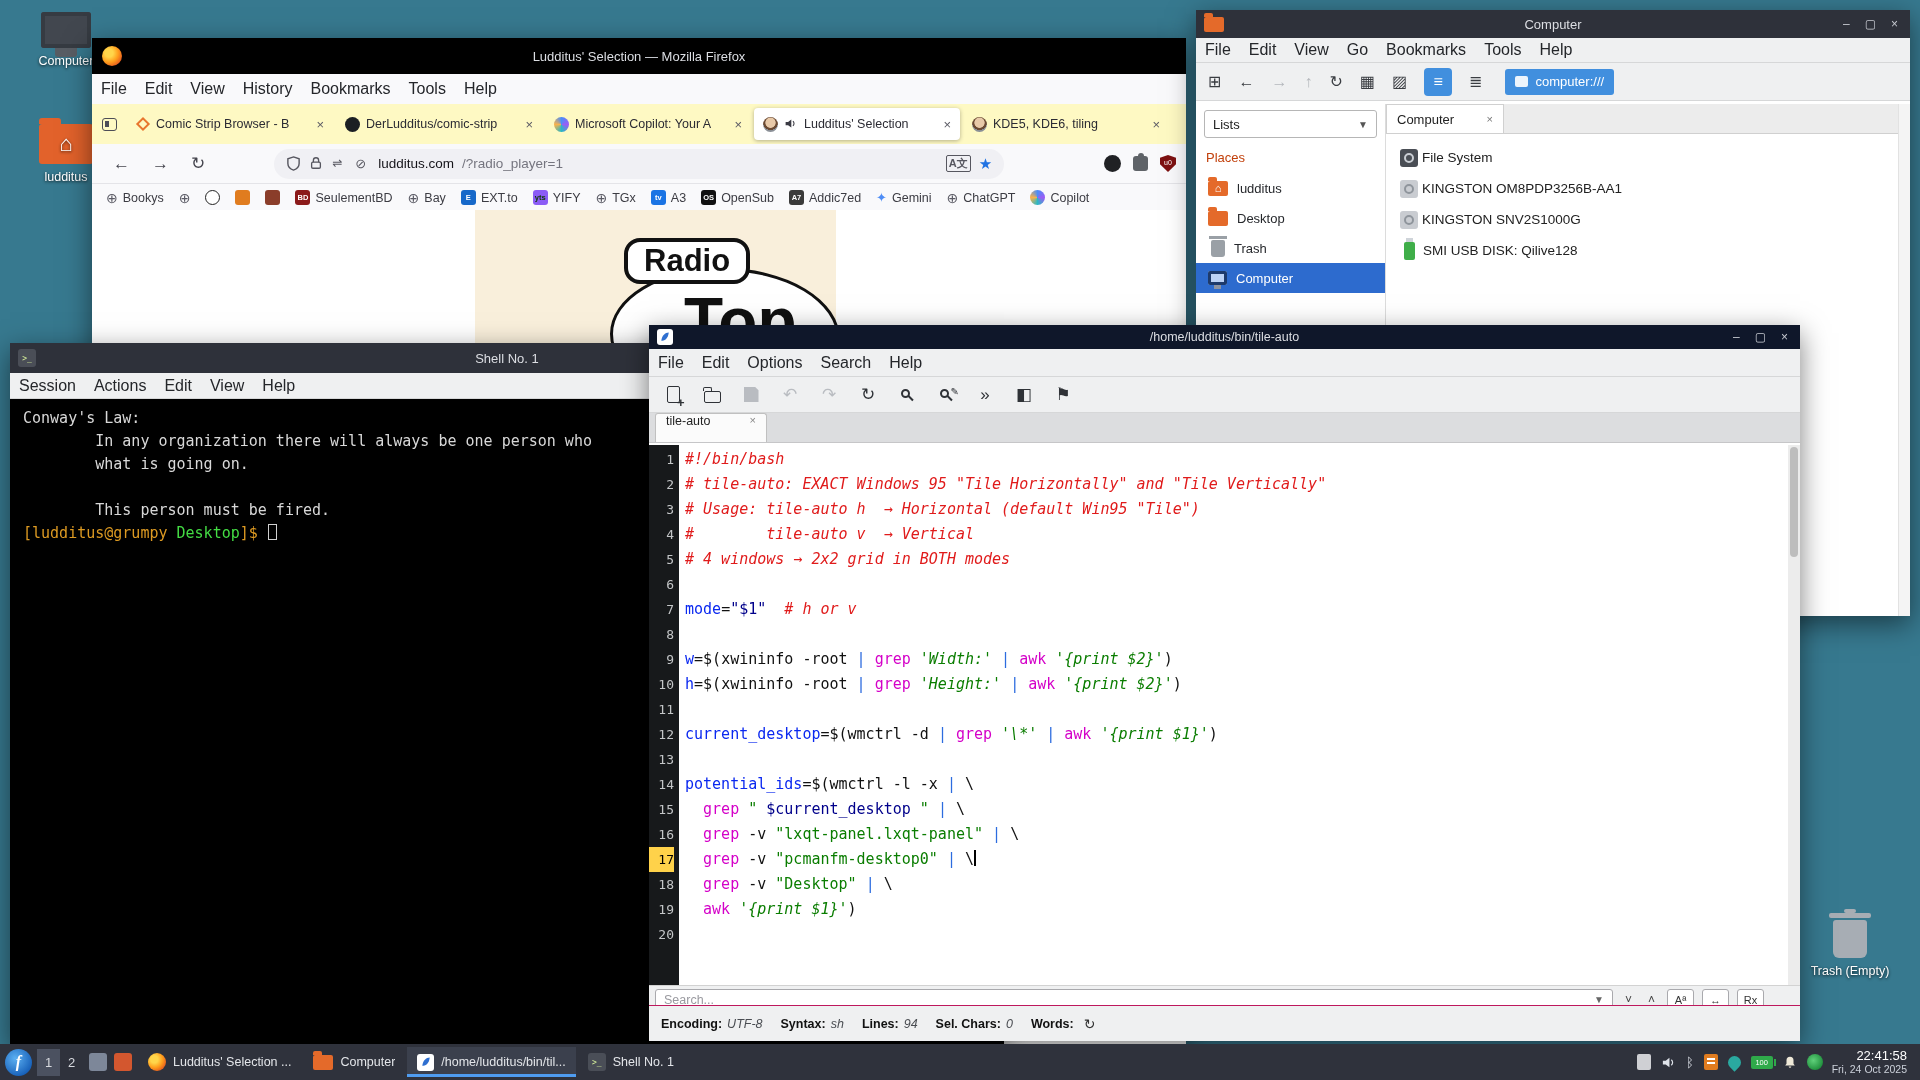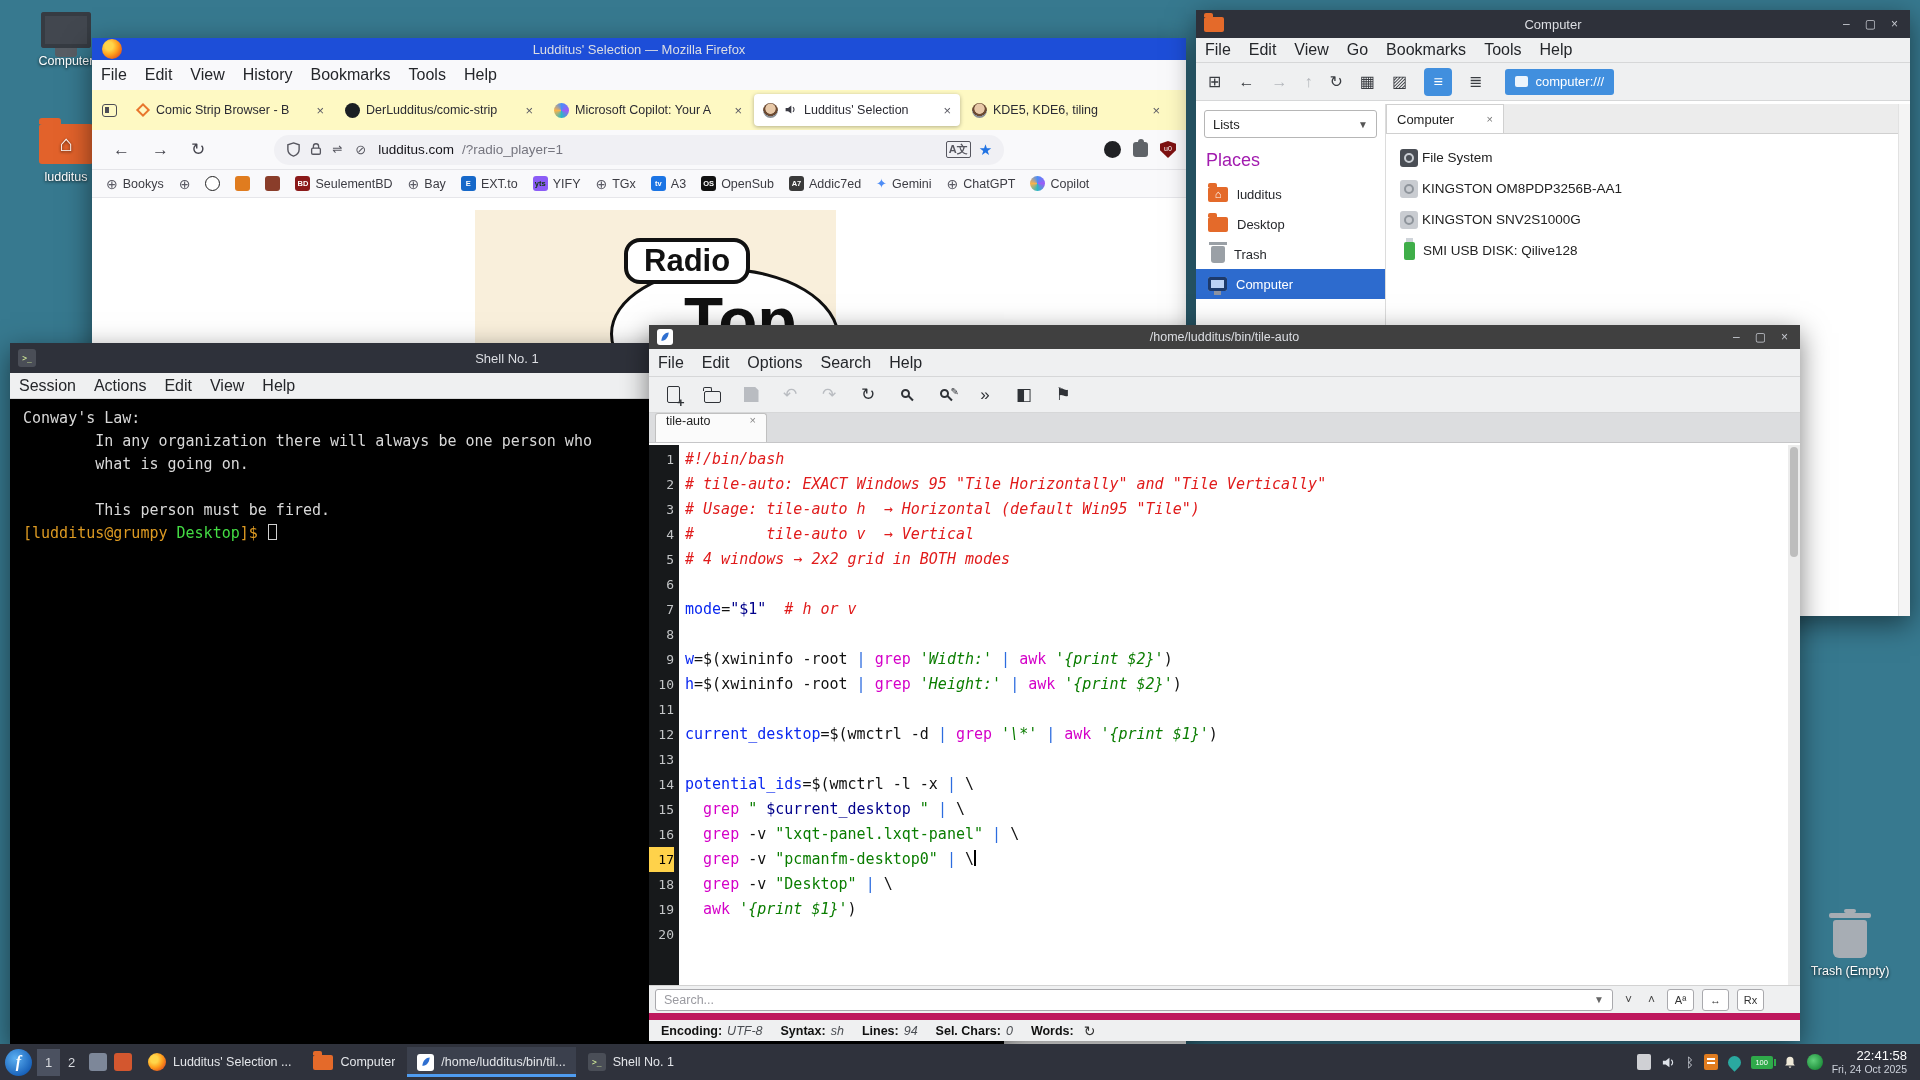--- a/index.html
+++ b/index.html
@@ -17,21 +17,21 @@
 .big-trash::before{content:"";position:absolute;top:-7px;left:-4px;width:42px;height:5px;background:#a7adb4;border-radius:2px}
 .big-trash::after{content:"";position:absolute;top:-11px;left:11px;width:12px;height:4px;background:#a7adb4;border-radius:2px}
 
 .tbar{display:flex;align-items:center;color:#dcdee3;background:#2e313a;font-size:13px;position:relative}
 .tbar .ttl{position:absolute;left:0;right:0;text-align:center;pointer-events:none}
 .winbtns{margin-left:auto;display:flex;gap:15px;color:#c6c9d0;font-size:12px;z-index:2;padding-right:4px}
 .menubar{display:flex;align-items:center;background:#eff0f1;color:#24262a;font-size:16px;border-bottom:1px solid #d6d7d8}
 .menubar .mi{padding:3px 9px}
 
 #ff{left:92px;top:38px;width:1094px;height:1006px;background:#fff;z-index:10}
-.ff-titlebar{height:22px;background:#1d4ed8;padding:0 10px}
+.ff-titlebar{height:36px;background:#000000;padding:0 10px}
 .ffball{width:20px;height:20px;border-radius:50%;background:radial-gradient(circle at 35% 35%,#ffd54a 0 22%,#ff9d1c 50%,#e2541e 80%)}
 .ff-menubar{height:30px;background:#f9f9fb;border-bottom:none}
 .ff-tabbar{height:40px;background:#fef9c3;display:flex;align-items:center;padding:0 6px;overflow:hidden}
 .ffview{width:15px;height:13px;border:1.6px solid #4d4d56;border-radius:3px;margin:0 10px 0 4px;position:relative}
 .ffview::after{content:"";position:absolute;left:2px;top:2px;width:4px;height:6px;background:#4d4d56}
 .ff-tab{height:32px;display:flex;align-items:center;gap:6px;padding:0 9px;width:206px;min-width:0;font-size:12.5px;color:#2b2b33;border-radius:4px;margin-right:3px;flex:0 1 auto}
 .ff-tab.active{background:#fff;box-shadow:0 1px 4px rgba(0,0,0,.3)}
 .ff-tab .lbl{white-space:nowrap;overflow:hidden;flex:1}
 .ff-tab .tclose{color:#5a5a64;font-size:13px}
 .fvi{flex:0 0 auto}
@@ -71,21 +71,21 @@
 .fm-titlebar{height:28px;padding:0 8px}
 .fm-toolbar{height:38px;background:#eff0f1;display:flex;align-items:center;gap:17px;padding:0 12px;font-size:16px;color:#3a3d42;border-bottom:1px solid #d6d7d8}
 .fmt.dis{color:#b4b7bc}
 .fmchipbtn{width:28px;height:28px;background:#418fde;border-radius:4px;color:#fff;display:flex;align-items:center;justify-content:center}
 .pathchip{height:26px;background:#418fde;border-radius:3px;color:#fff;font-size:13px;display:flex;align-items:center;gap:7px;padding:0 10px;margin-left:6px}
 .pathchip .pic{width:13px;height:11px;background:#fff;border-radius:2px;opacity:.9}
 .fm-body{position:absolute;top:94px;left:0;right:0;bottom:0;display:flex;background:#fff}
 .fm-side{width:190px;border-right:1px solid #dcdcdc;padding-top:6px}
 .combo{height:28px;margin:0 8px;border:1px solid #b6b6b6;border-radius:3px;background:#fff;display:flex;align-items:center;font-size:13px;color:#222;padding:0 8px}
 .combo .car{margin-left:auto;color:#555;font-size:10px}
-.places-h{padding:12px 10px 8px;color:#a21caf;font-size:18px}
+.places-h{padding:12px 10px 8px;color:#c2410c;font-size:13px}
 .place{height:30px;display:flex;align-items:center;gap:9px;padding:0 12px;font-size:13px;color:#26282c}
 .place.sel{background:#2d6bce;color:#fff}
 .fm-main{flex:1;display:flex;flex-direction:column;min-width:0}
 .fm-tabstrip{height:30px;background:#ececec;border-bottom:1px solid #d0d0d0;display:flex;align-items:flex-end}
 .fm-tab{width:118px;height:29px;background:#fff;border:1px solid #d0d0d0;border-bottom:none;display:flex;align-items:center;gap:8px;padding:0 10px;font-size:13px;color:#222}
 .fm-tab .tclose{margin-left:auto;color:#777;font-size:11px}
 .fm-list{padding:8px 0 0 2px;flex:1}
 .drow{height:31px;display:flex;align-items:center;gap:4px;padding-left:12px;font-size:13.5px;color:#222}
 .fm-scroll{width:12px;background:#f4f4f4;border-left:1px solid #e2e2e2}
 
@@ -105,21 +105,21 @@
 
 #term{left:10px;top:343px;width:994px;height:701px;background:#000;z-index:30}
 .term-titlebar{height:30px;padding:0 8px}
 .ti-term{width:18px;height:18px;background:#4a4e57;border-radius:3px;color:#d5ef9a;font-size:8px;display:flex;align-items:center;justify-content:center;font-family:"DejaVu Sans Mono",monospace}
 .term-menubar{height:26px}
 .term-body{position:absolute;top:56px;left:0;right:0;bottom:0;background:#000;padding:8px 13px;font-family:"DejaVu Sans Mono",monospace;font-size:15px;line-height:23px;color:#d8d8d8;white-space:pre}
 .tc-o{color:#dd9a22}.tc-g{color:#44dd44}
 .tcur{display:inline-block;width:9px;height:16px;border:1px solid #cfcfcf;vertical-align:-2px;margin-left:1px}
 
 #ed{left:649px;top:325px;width:1151px;height:716px;background:#fff;z-index:40}
-.ed-titlebar{height:20px;background:#404040;padding:12px 8px;font-size:12.5px}
+.ed-titlebar{height:20px;background:#0f172a;padding:12px 8px;font-size:12.5px}
 .fpicon{width:16px;height:16px;background:#fff;border-radius:3px;display:flex;align-items:center;justify-content:center}
 .ed-menubar{height:28px}
 .ed-toolbar{height:36px;background:#eff0f1;display:flex;align-items:center;gap:19px;padding:0 14px;border-bottom:1px solid #d6d7d8;color:#2f3237}
 .tb{display:inline-flex;align-items:center;justify-content:center;min-width:20px;height:22px;font-size:17px}
 .tb.dis{color:#b9bcc1}
 .pagei{width:13px;height:17px;border:1.7px solid #2f3237;border-radius:2px;position:relative}
 .pagei::after{content:"+";position:absolute;right:-6px;bottom:-8px;font-size:13px;font-weight:bold}
 .folderi{width:17px;height:12px;border:1.7px solid #2f3237;border-radius:2px;position:relative;margin-top:4px}
 .folderi::before{content:"";position:absolute;top:-5px;left:-1.7px;width:7px;height:3px;border:1.7px solid #2f3237;border-bottom:none;border-radius:2px 2px 0 0}
 .savei{width:15px;height:15px;background:#b9bcc1;clip-path:polygon(0 0,78% 0,100% 22%,100% 100%,0 100%)}
@@ -138,21 +138,21 @@
 .c{color:#e01b1b;font-style:italic}.b{color:#0a28f0}.n{color:#00008b}.m{color:#d400c8}
 .g{color:#0a7d00;font-style:italic}.G{color:#0a7d00}.p{color:#2d6cdf}.k{color:#111}
 .caret{display:inline-block;width:1.5px;height:16px;background:#000;vertical-align:-2px}
 .ed-scroll{position:absolute;right:0;top:120px;width:12px;bottom:56px;background:#ececec}
 .ed-scroll::after{content:"";position:absolute;top:2px;left:2px;right:2px;height:110px;background:#bdbdbd;border-radius:5px}
 .ed-search{position:absolute;left:0;right:0;bottom:28px;height:28px;background:#eff0f1;display:flex;align-items:center;padding:0 6px;gap:8px;border-top:1px solid #d2d2d2}
 .search-field{width:958px;height:22px;background:#fff;border:1px solid #a9a9ad;border-radius:3px;display:flex;align-items:center;padding:0 8px;color:#9a9aa0;font-size:12.5px}
 .search-field .car{margin-left:auto;color:#666;font-size:10px}
 .chev{color:#444;font-size:12px;padding:0 4px}
 .sbtn{width:27px;height:22px;border:1px solid #a9a9ad;border-radius:3px;background:#fff;display:flex;align-items:center;justify-content:center;font-size:11px;color:#333}
-.ed-status{position:absolute;left:0;right:0;bottom:0;height:28px;background:#eff0f1;border-top:7px solid #be185d;display:flex;align-items:center;gap:18px;padding:0 12px;font-size:12.5px}
+.ed-status{position:absolute;left:0;right:0;bottom:0;height:36px;background:#eff0f1;border-top:1px solid #be185d;display:flex;align-items:center;gap:18px;padding:0 12px;font-size:12.5px}
 .st b{color:#111}.st i{font-style:italic;color:#4a4d52;margin-left:5px}
 .wrefresh{font-size:14px;color:#333;margin-left:-8px}
 
 #bar{position:absolute;left:0;bottom:0;width:1920px;height:36px;background:#2f323c;z-index:100;display:flex;align-items:center;padding:0 5px;gap:5px}
 .start{width:27px;height:27px;border-radius:50%;background:radial-gradient(circle at 38% 35%,#5cb0f2,#1760b8 75%);color:#fff;font-weight:bold;font-style:italic;font-size:16px;display:flex;align-items:center;justify-content:center;font-family:"Liberation Serif",serif}
 .ws{width:23px;height:27px;display:flex;align-items:center;justify-content:center;color:#d7d9de;font-size:13px}
 .ws.act{background:#4b5160}
 .ql{width:18px;height:18px;border-radius:3px;margin:0 1px}
 .ql1{background:#7d8799}.ql2{background:#d3572f}
 .task{height:30px;display:flex;align-items:center;gap:7px;padding:0 10px;color:#e3e5e9;font-size:12.5px;max-width:195px}

